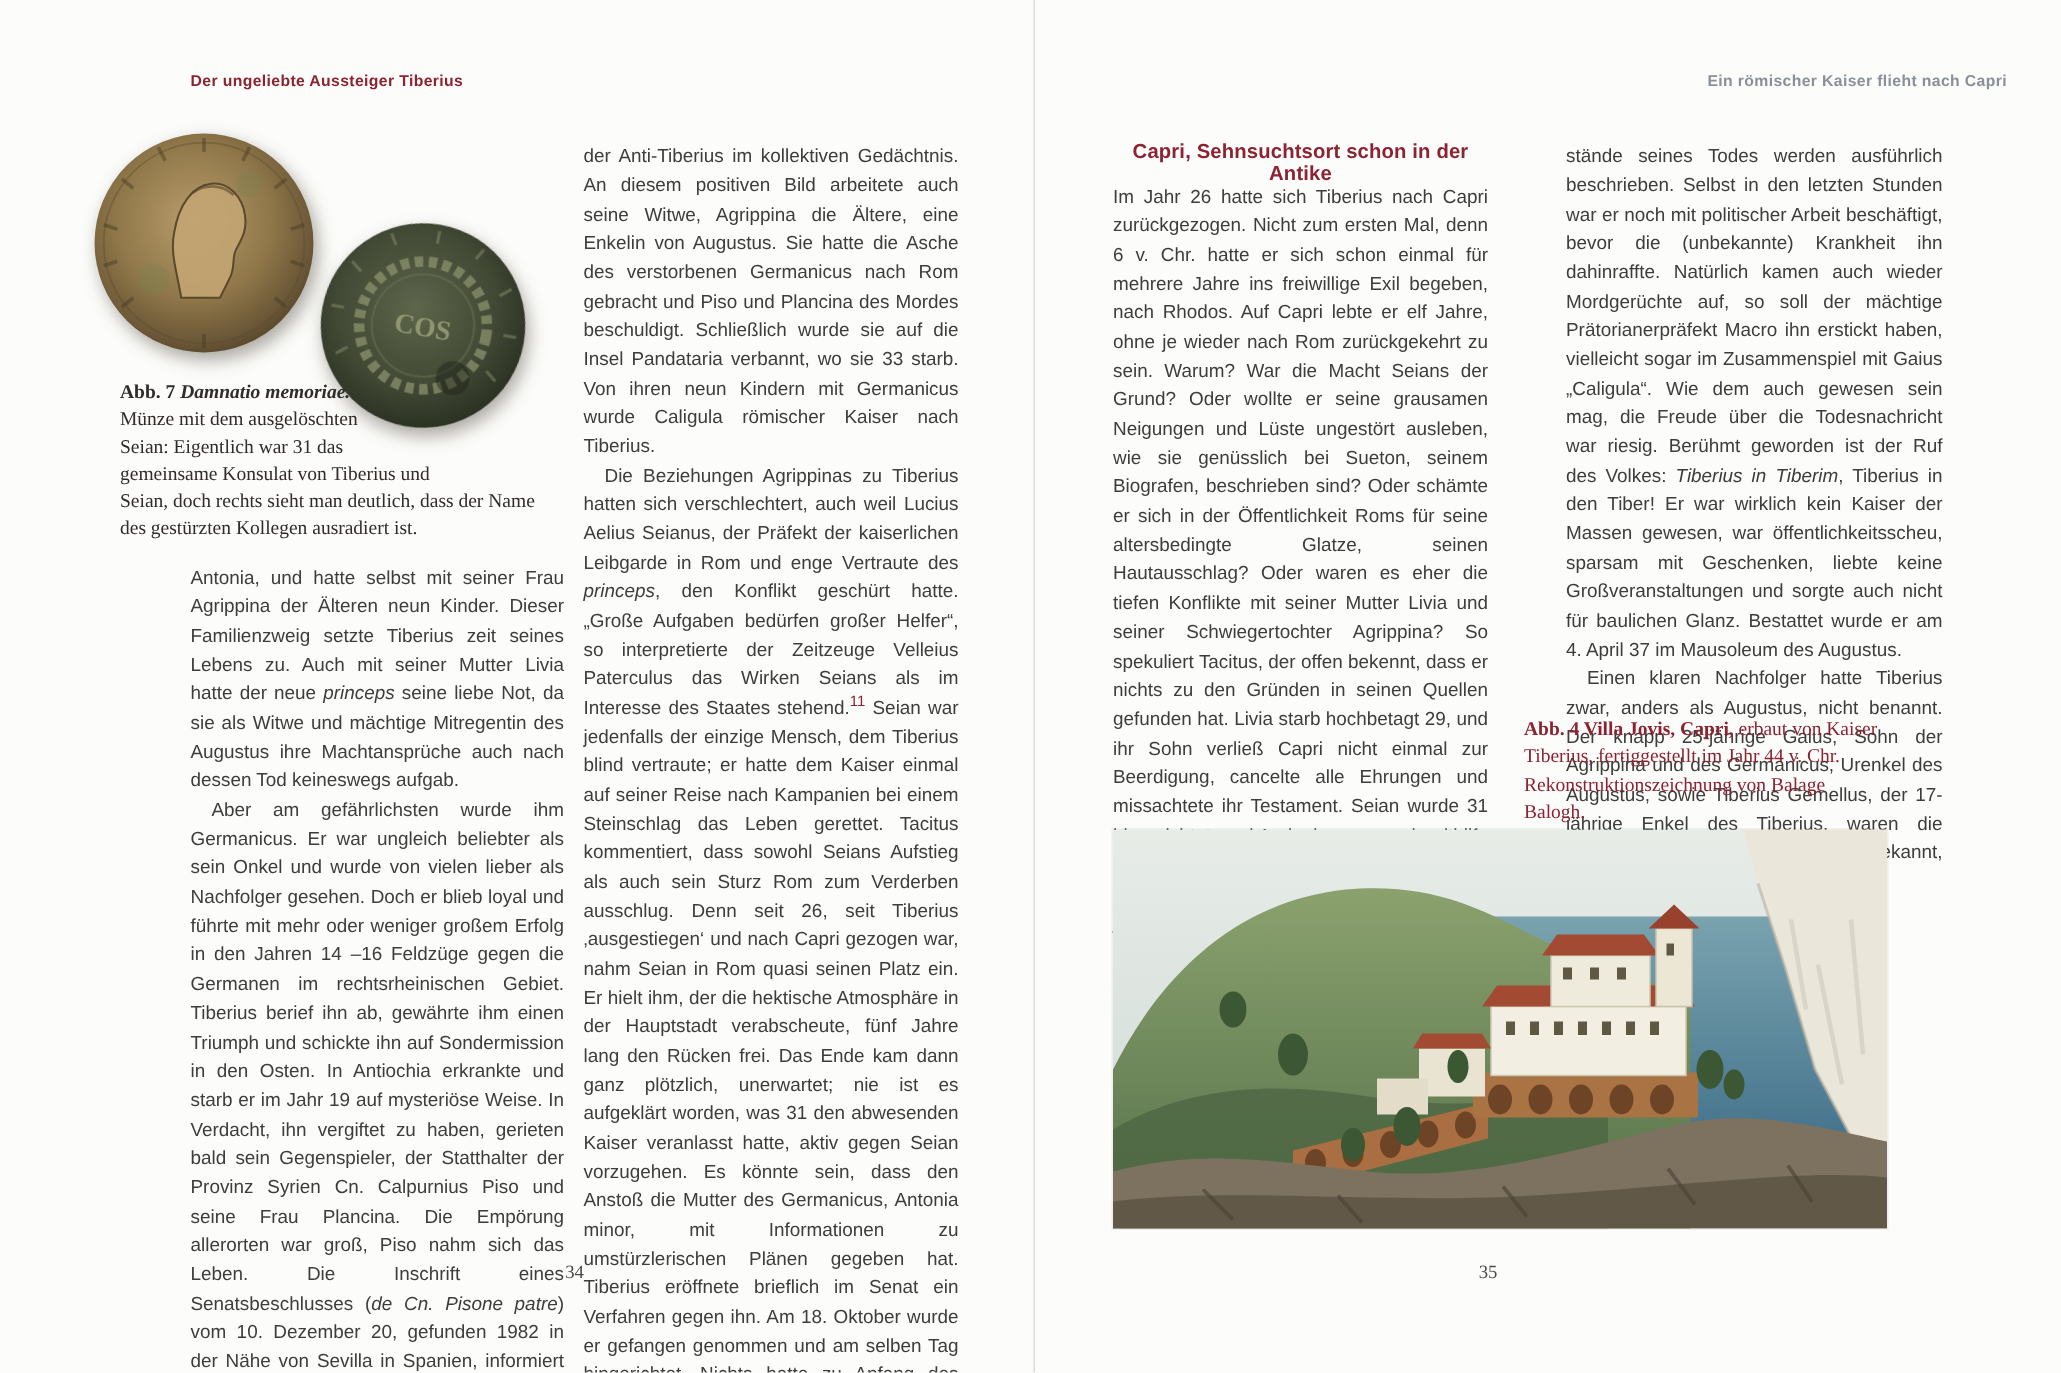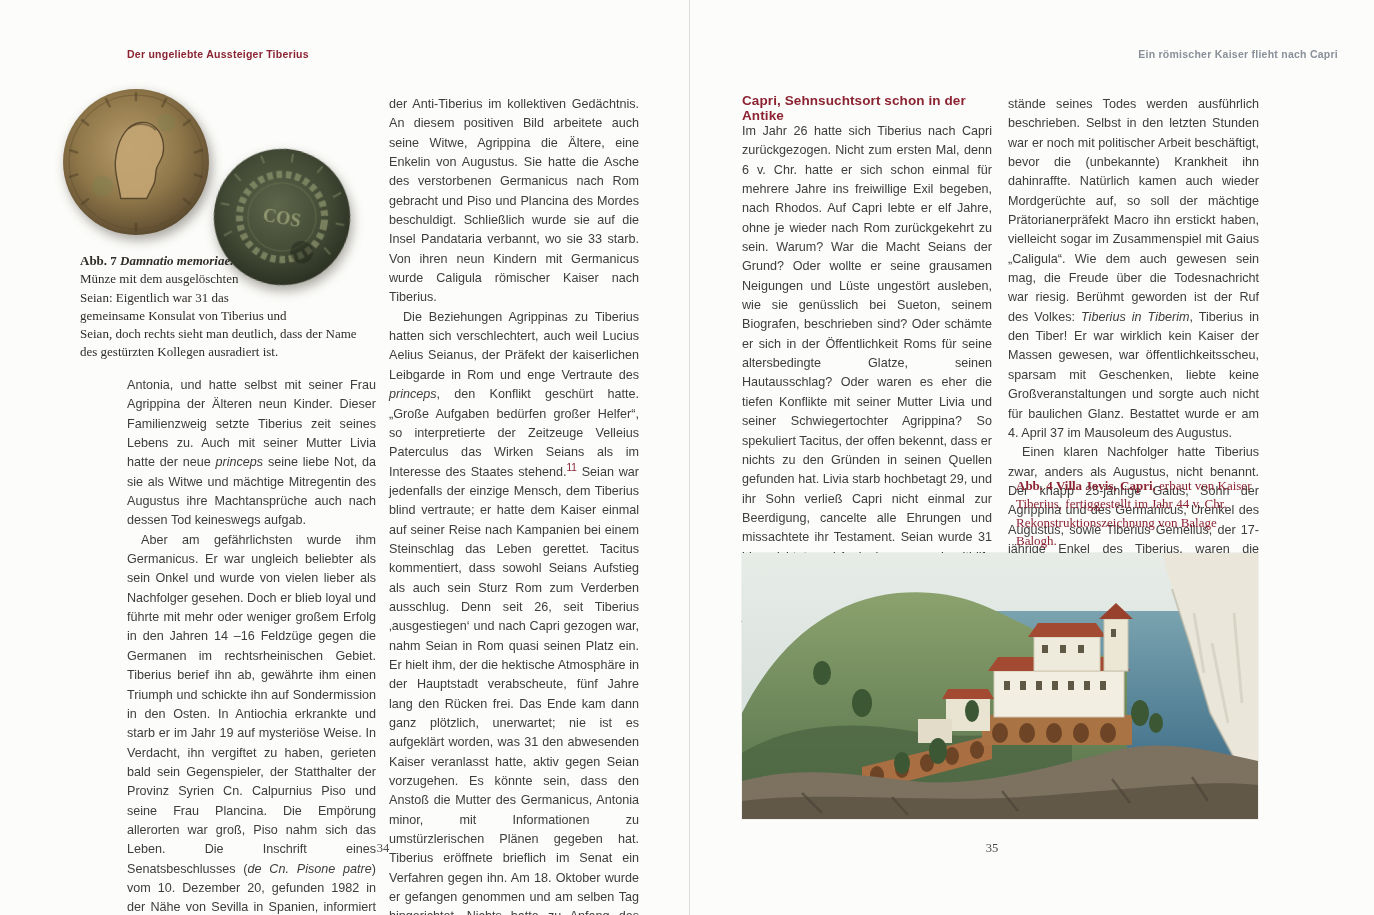--- a/index.html
+++ b/index.html
@@ -34,20 +34,21 @@
   .col p.ind{text-indent:14px;}
   .it{font-style:italic;}
   .bd{font-weight:bold;}
   .accent{color:#8b2332;}
   sup{font-size:10px;line-height:0;vertical-align:super;}
 
   .section-heading{
     position:absolute;left:742px;top:93px;width:250px;
     font-size:13.5px;font-weight:bold;color:#8b2332;letter-spacing:.1px;
     margin:0;
+    text-align:center;
   }
 
   .caption{
     font-family:"Liberation Serif",serif;
     font-size:13px;line-height:18.3px;
     color:#2f2c29;
     text-align:left;
   }
   .caption3{position:absolute;left:80px;top:252px;width:287px;}
   .cap3-spacer1{float:right;width:120px;height:38px;}
@@ -150,21 +151,21 @@
 <div class="col" style="left:389px;top:95px;width:250px;">
   <p><span>der Anti-Tiberius im kollektiven Gedächtnis. An diesem positiven Bild arbeitete auch seine Witwe, Agrippina die Ältere, eine Enkelin von Augustus. Sie hatte die Asche des verstorbenen Germanicus nach Rom gebracht und Piso und Plancina des Mordes beschuldigt. Schließlich wurde sie auf die Insel Pandataria verbannt, wo sie 33 starb. Von ihren neun Kindern mit Germanicus wurde Caligula römischer Kaiser nach Tiberius.</span></p>
   <p class="ind"><span>Die Beziehungen Agrippinas zu Tiberius hatten sich verschlechtert, auch weil Lucius Aelius Seianus, der Präfekt der kaiserlichen Leibgarde in Rom und enge Vertraute des </span><span class="it">princeps</span><span>, den Konflikt geschürt hatte. „Große Aufgaben bedürfen großer Helfer“, so interpretierte der Zeitzeuge Velleius Paterculus das Wirken Seians als im Interesse des Staates stehend.</span><sup class="accent">11</sup><span> Seian war jedenfalls der einzige Mensch, dem Tiberius blind vertraute; er hatte dem Kaiser einmal auf seiner Reise nach Kampanien bei einem Steinschlag das Leben gerettet. Tacitus kommentiert, dass sowohl Seians Aufstieg als auch sein Sturz Rom zum Verderben ausschlug. Denn seit 26, seit Tiberius ‚ausgestiegen‘ und nach Capri gezogen war, nahm Seian in Rom quasi seinen Platz ein. Er hielt ihm, der die hektische Atmosphäre in der Hauptstadt verabscheute, fünf Jahre lang den Rücken frei. Das Ende kam dann ganz plötzlich, unerwartet; nie ist es aufgeklärt worden, was 31 den abwesenden Kaiser veranlasst hatte, aktiv gegen Seian vorzugehen. Es könnte sein, dass den Anstoß die Mutter des Germanicus, Antonia minor, mit Informationen zu umstürzlerischen Plänen gegeben hat. Tiberius eröffnete brieflich im Senat ein Verfahren gegen ihn. Am 18. Oktober wurde er gefangen genommen und am selben Tag hingerichtet. Nichts hatte zu Anfang des Jahres darauf hingedeutet, im Gegenteil: Seian war Konsul gemeinsam mit Tiberius geworden. So steil der Aufstieg gewesen war, so jäh kam der Sturz; die Erinnerung an ihn wurde ausgelöscht </span></p>
 </div>
 
 <h2 class="section-heading">Capri, Sehnsuchtsort schon in der Antike</h2>
 <div class="col" style="left:742px;top:122px;width:250px;">
   <p><span>Im Jahr 26 hatte sich Tiberius nach Capri zurückgezogen. Nicht zum ersten Mal, denn 6 v. Chr. hatte er sich schon einmal für mehrere Jahre ins freiwillige Exil begeben, nach Rhodos. Auf Capri lebte er elf Jahre, ohne je wieder nach Rom zurückgekehrt zu sein. Warum? War die Macht Seians der Grund? Oder wollte er seine grausamen Neigungen und Lüste ungestört ausleben, wie sie genüsslich bei Sueton, seinem Biografen, beschrieben sind? Oder schämte er sich in der Öffentlichkeit Roms für seine altersbedingte Glatze, seinen Hautausschlag? Oder waren es eher die tiefen Konflikte mit seiner Mutter Livia und seiner Schwiegertochter Agrippina? So spekuliert Tacitus, der offen bekennt, dass er nichts zu den Gründen in seinen Quellen gefunden hat. Livia starb hochbetagt 29, und ihr Sohn verließ Capri nicht einmal zur Beerdigung, cancelte alle Ehrungen und missachtete ihr Testament. Seian wurde 31 hingerichtet, und Agrippina war noch mithilfe Seians auf die Insel Pandataria verbannt worden, wo sie am 18. Oktober 33 unter jämmerlichen Umständen starb. Aber Tiberius kehrte nicht mehr zurück </span><span class="bd">(Abb. 4)</span><span>.</span></p>
   <p class="ind"><span>Tiberius starb am 16. März 37 im Alter von 77 Jahren in Misenum am Golf von Neapel. Die Um-</span></p>
 </div>
-<div class="col" style="left:1008px;top:95px;width:251px;">
+<div class="col" style="left:1044px;top:95px;width:251px;">
   <p><span>stände seines Todes werden ausführlich beschrieben. Selbst in den letzten Stunden war er noch mit politischer Arbeit beschäftigt, bevor die (unbekannte) Krankheit ihn dahinraffte. Natürlich kamen auch wieder Mordgerüchte auf, so soll der mächtige Prätorianerpräfekt Macro ihn erstickt haben, vielleicht sogar im Zusammenspiel mit Gaius „Caligula“. Wie dem auch gewesen sein mag, die Freude über die Todesnachricht war riesig. Berühmt geworden ist der Ruf des Volkes: </span><span class="it">Tiberius in Tiberim</span><span>, Tiberius in den Tiber! Er war wirklich kein Kaiser der Massen gewesen, war öffentlichkeitsscheu, sparsam mit Geschenken, liebte keine Großveranstaltungen und sorgte auch nicht für baulichen Glanz. Bestattet wurde er am 4. April 37 im Mausoleum des Augustus.</span></p>
   <p class="ind"><span>Einen klaren Nachfolger hatte Tiberius zwar, anders als Augustus, nicht benannt. Der knapp 25-jährige Gaius, Sohn der Agrippina und des Germanicus, Urenkel des Augustus, sowie Tiberius Gemellus, der 17-jährige Enkel des Tiberius, waren die Kandidaten. Gaius, als Caligula bekannt, mach-</span></p>
 </div>
 
 <div class="caption caption4">
   <span><span class="bd">Abb. 4 </span><span class="bd">Villa Jovis, Capri,</span><span> erbaut von Kaiser Tiberius, fertiggestellt im Jahr 44 v. Chr. Rekonstruktionszeichnung von Balage Balogh.</span></span>
 </div>
 
 <svg class="painting" viewBox="0 0 516 266" preserveAspectRatio="none">
   <defs>

